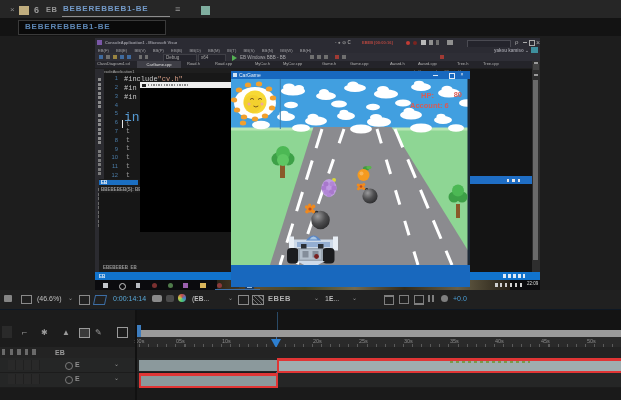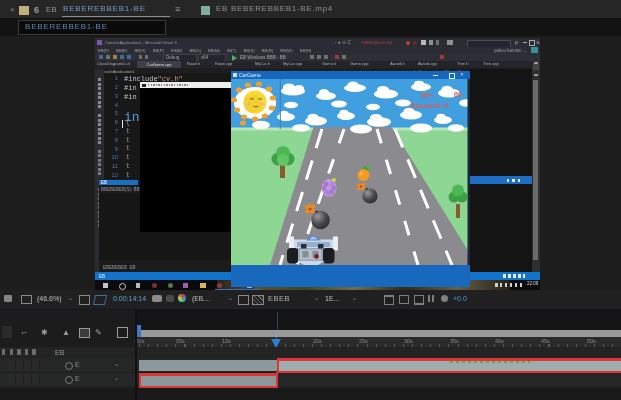--- a/index.html
+++ b/index.html
@@ -1,31 +1,30 @@
 <!DOCTYPE html>
 <html><head><meta charset="utf-8">
 <style>
 html,body{margin:0;padding:0;background:#1e1e1e;}
 #c{position:relative;width:621px;height:400px;overflow:hidden;background:#1d1d1d;font-family:"Liberation Sans",sans-serif;}
 .a{position:absolute;}
-.tx{font-weight:normal;filter:blur(.45px);white-space:nowrap;overflow:hidden;}
+.tx{font-weight:bold;filter:blur(.45px);white-space:nowrap;overflow:hidden;}
 </style></head>
 <body>
 <div id="c">
 
 <div class="a" style="left:0;top:0;width:621px;height:18px;background:#262626;"></div>
 <div class="a" style="left:10px;top:7px;width:5px;height:5px;color:#8a8a8a;font-size:8px;line-height:5px;">×</div>
 <div class="a" style="left:19px;top:6px;width:10px;height:9px;background:#c0ad7e;"></div>
 <div class="a" style="left:34px;top:5px;width:6px;height:10px;color:#9a9a9a;font-size:9px;font-weight:bold;line-height:10px;">6</div>
 <div class="a tx" style="left:46px;top:4.5px;width:15px;font-size:7.5px;color:#969696;letter-spacing:.5px;">EB</div>
 <div class="a tx" style="left:63px;top:4px;width:106px;font-size:8px;color:#739ac8;letter-spacing:.8px;">BEBEREBBEB1-BE</div>
 <div class="a" style="left:62px;top:15.5px;width:108px;height:1.5px;background:#8d8d8d;"></div>
 <div class="a" style="left:175px;top:4px;width:10px;height:10px;color:#9a9a9a;font-size:9px;line-height:10px;">≡</div>
 <div class="a" style="left:201px;top:6px;width:9px;height:9px;background:#7fae9f;"></div>
-<div class="a tx" style="left:216px;top:4px;width:140px;font-size:8px;color:#909090;letter-spacing:.7px;">EB BEBEREBBEB1-BE.mp4</div>
 
 <div class="a" style="left:0;top:18px;width:621px;height:18px;background:#131313;"></div>
 <div class="a" style="left:18px;top:20px;width:146px;height:13px;background:#0a0a0a;border:1px solid #3a3a3a;"></div>
 <div class="a tx" style="left:25px;top:22px;width:130px;font-size:8px;color:#5d87b5;letter-spacing:.8px;">BEBEREBBEB1-BE</div>
 
 <div class="a" style="left:0;top:36px;width:621px;height:254px;background:#1d1d1d;"></div>
 
 <div class="a" style="left:95px;top:38px;width:445px;height:252px;background:#1e1e1e;overflow:hidden;">
 
   <div class="a" style="left:0;top:0;width:445px;height:9px;background:#2b2b33;"></div>

